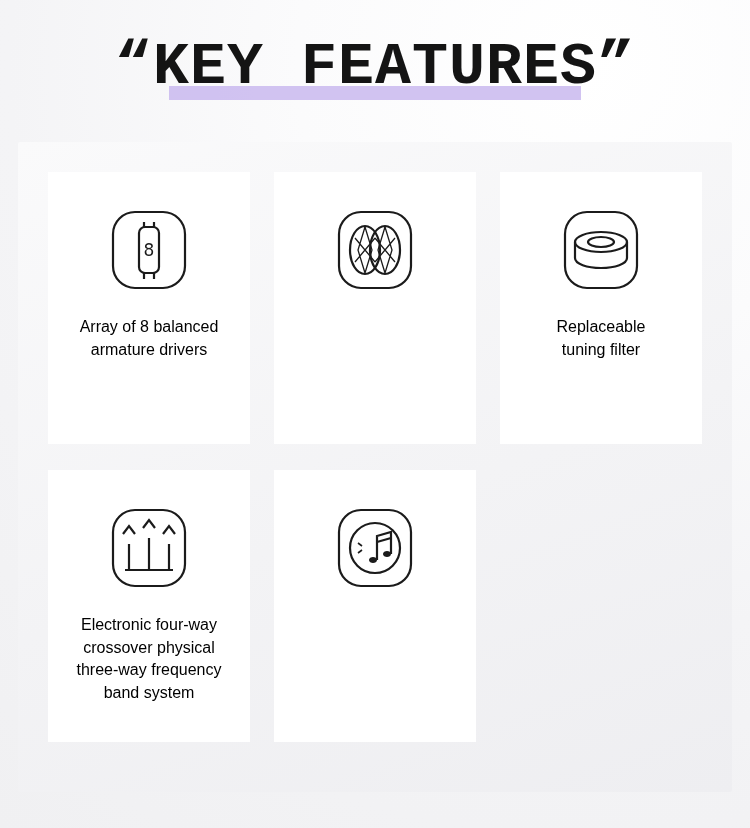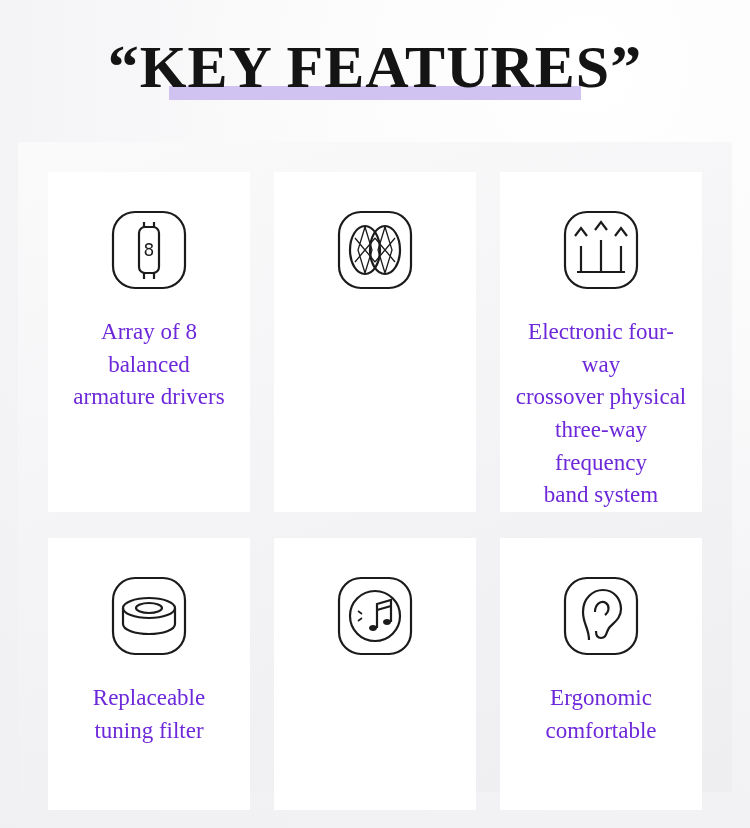--- a/index.html
+++ b/index.html
@@ -31,21 +31,21 @@
     transform: translateX(-50%);
     top: 86px;
     width: 412px;
     height: 14px;
     background: #c9b8ef;
     opacity: 0.85;
   }
   .title {
     position: relative;
     display: inline-block;
-    font-family: Liberation Serif, serif;
+    font-family: Liberation Mono, monospace;
     font-weight: bold;
     font-size: 60px;
     letter-spacing: 1px;
     color: #141414;
     line-height: 1.05;
     z-index: 2;
     white-space: nowrap;
   }
   .title .quote {
     font-size: 62px;
@@ -84,26 +84,26 @@
   }
   .icon-wrap {
     width: 104px;
     height: 104px;
     display: flex;
     align-items: center;
     justify-content: center;
     margin-bottom: 14px;
   }
   .card-text {
-    font-size: 23px;
+    font-size: 16px;
     line-height: 1.42;
-    color: #6d28d9;
+    color: #000000;
     text-align: center;
     padding: 0 10px;
-    font-family: Liberation Serif, serif;
+    font-family: Liberation Sans, sans-serif;
     white-space: pre-line;
   }
   svg { display: block; }
 </style>
 </head>
 <body>
 
 <div class="page">
 
   <div class="title-block">
@@ -135,20 +135,33 @@
           <svg width="100" height="100" viewBox="0 0 100 100" fill="none" stroke="#1b1b1b" stroke-width="2.2">
             <rect x="14" y="12" width="72" height="76" rx="22" ry="22"></rect>
             <ellipse cx="40" cy="50" rx="15" ry="24"></ellipse>
             <ellipse cx="60" cy="50" rx="15" ry="24"></ellipse>
             <path d="M40 27 L33 50 L40 73 M40 27 L47 50 L40 73 M30 38 L40 50 L30 62 M50 38 L40 50 L50 62" stroke-width="1.3"></path>
             <path d="M60 27 L53 50 L60 73 M60 27 L67 50 L60 73 M50 38 L60 50 L50 62 M70 38 L60 50 L70 62" stroke-width="1.3"></path>
           </svg>
         </div>
       </div>
 
+      <div class="card row2 tall">
+        <div class="icon-wrap">
+          <svg width="100" height="100" viewBox="0 0 100 100" fill="none" stroke="#1b1b1b" stroke-width="2.2">
+            <rect x="14" y="12" width="72" height="76" rx="22" ry="22"></rect>
+            <ellipse cx="50" cy="42" rx="26" ry="10"></ellipse>
+            <path d="M24 42 L24 58 C24 64 36 68 50 68 C64 68 76 64 76 58 L76 42"></path>
+            <ellipse cx="50" cy="42" rx="13" ry="5"></ellipse>
+          </svg>
+        </div>
+        <div class="card-text">Replaceable
+tuning filter</div>
+      </div>
+
       <div class="card row1">
         <div class="icon-wrap">
           <svg width="100" height="100" viewBox="0 0 100 100" fill="none" stroke="#1b1b1b" stroke-width="2.2">
             <rect x="14" y="12" width="72" height="76" rx="22" ry="22"></rect>
             <path d="M30 72 L30 46 M50 72 L50 40 M70 72 L70 46"></path>
             <path d="M24 36 L30 28 L36 36"></path>
             <path d="M44 30 L50 22 L56 30"></path>
             <path d="M64 36 L70 28 L76 36"></path>
             <path d="M26 72 L74 72"></path>
           </svg>
@@ -156,50 +169,26 @@
         <div class="card-text">Electronic four-way
 crossover physical
 three-way frequency
 band system</div>
       </div>
 
       <div class="card row2 tall">
         <div class="icon-wrap">
           <svg width="100" height="100" viewBox="0 0 100 100" fill="none" stroke="#1b1b1b" stroke-width="2.2">
             <rect x="14" y="12" width="72" height="76" rx="22" ry="22"></rect>
-            <ellipse cx="50" cy="42" rx="26" ry="10"></ellipse>
-            <path d="M24 42 L24 58 C24 64 36 68 50 68 C64 68 76 64 76 58 L76 42"></path>
-            <ellipse cx="50" cy="42" rx="13" ry="5"></ellipse>
-          </svg>
-        </div>
-        <div class="card-text">Replaceable
-tuning filter</div>
-      </div>
-
-      <div class="card row2 tall">
-        <div class="icon-wrap">
-          <svg width="100" height="100" viewBox="0 0 100 100" fill="none" stroke="#1b1b1b" stroke-width="2.2">
-            <rect x="14" y="12" width="72" height="76" rx="22" ry="22"></rect>
             <circle cx="50" cy="50" r="25"></circle>
             <path d="M44 62 C44 58 52 58 52 62 C52 66 44 66 44 62 Z" fill="#1b1b1b" stroke="none"></path>
             <path d="M52 62 L52 38 L66 34 L66 56"></path>
             <path d="M58 56 C58 52 66 52 66 56 C66 60 58 60 58 56 Z" fill="#1b1b1b" stroke="none"></path>
             <path d="M52 44 L66 40"></path>
             <path d="M33 45 L37 48 M33 55 L37 52" stroke-width="1.6"></path>
           </svg>
         </div>
       </div>
 
-      <div class="card row2 tall">
-        <div class="icon-wrap">
-          <svg width="100" height="100" viewBox="0 0 100 100" fill="none" stroke="#1b1b1b" stroke-width="2.2">
-            <rect x="14" y="12" width="72" height="76" rx="22" ry="22"></rect>
-            <path d="M38 74 C38 62 32 58 32 46 C32 32 42 24 52 24 C63 24 70 33 70 43 C70 53 62 57 58 62 C55 66 56 72 50 72 C46 72 45 68 45 65"></path>
-            <path d="M44 46 C44 38 50 34 55 37 C59 40 58 46 54 49"></path>
-          </svg>
-        </div>
-        <div class="card-text">Ergonomic
-comfortable</div>
-      </div>
 
     </div>
   </div>
 </div>
 
 </body></html>

